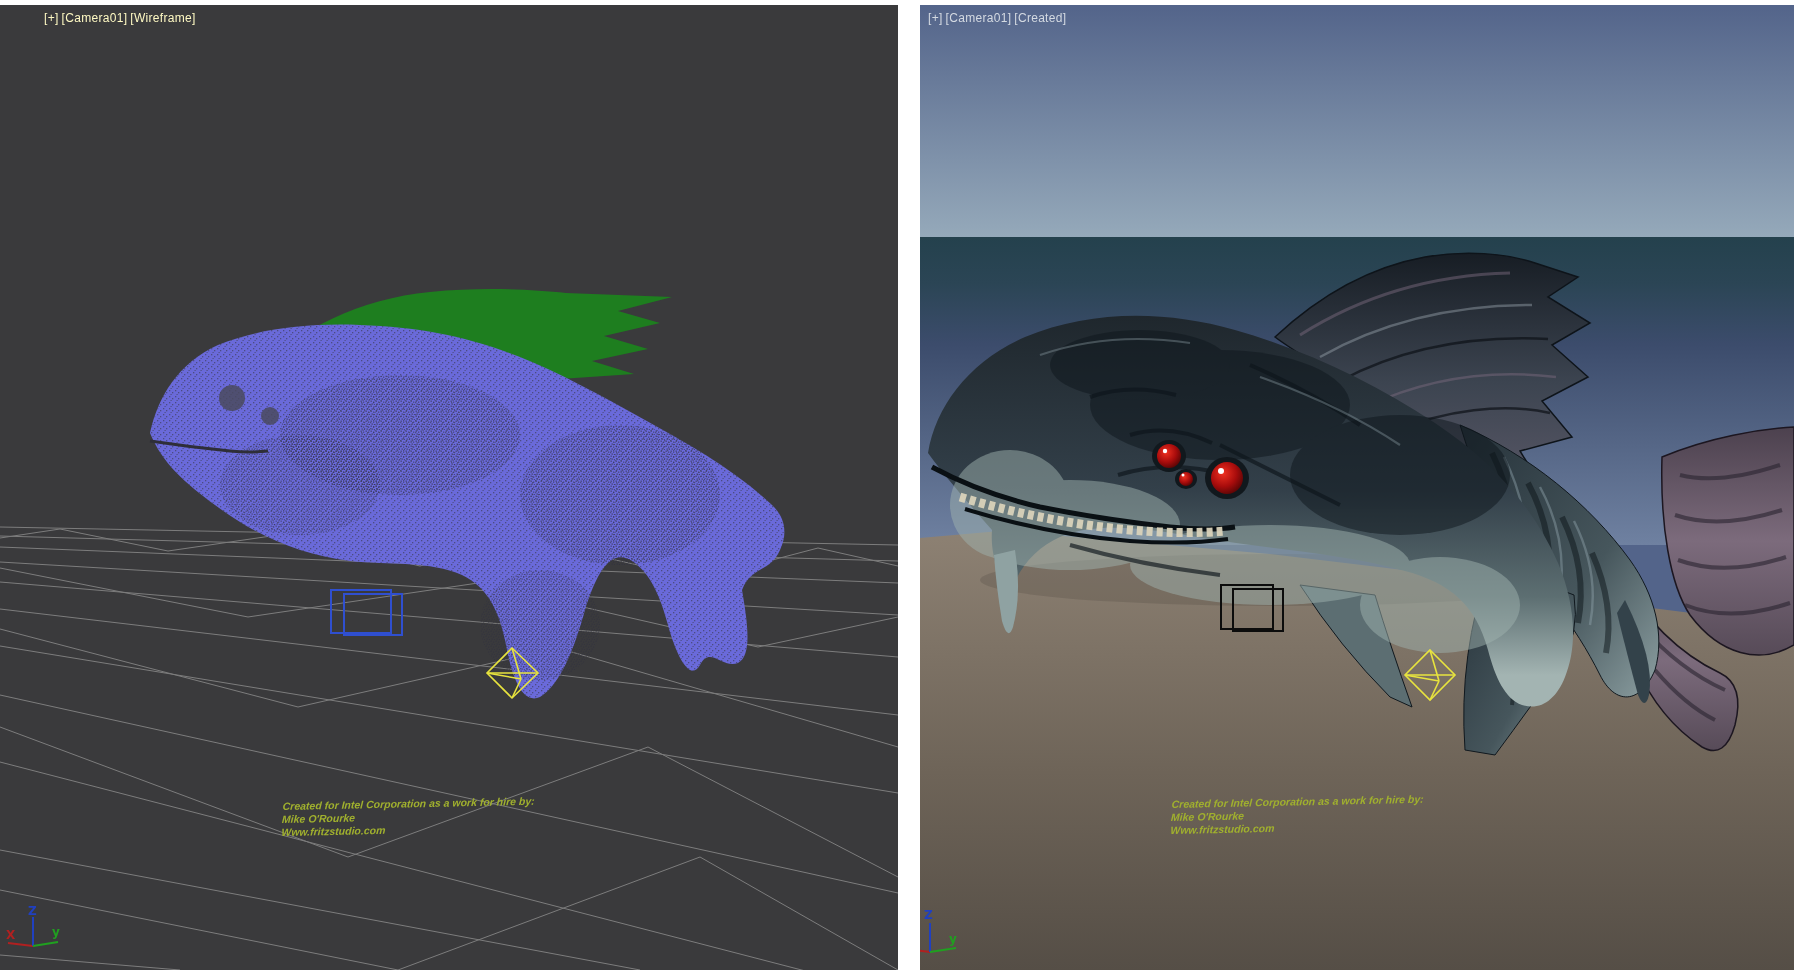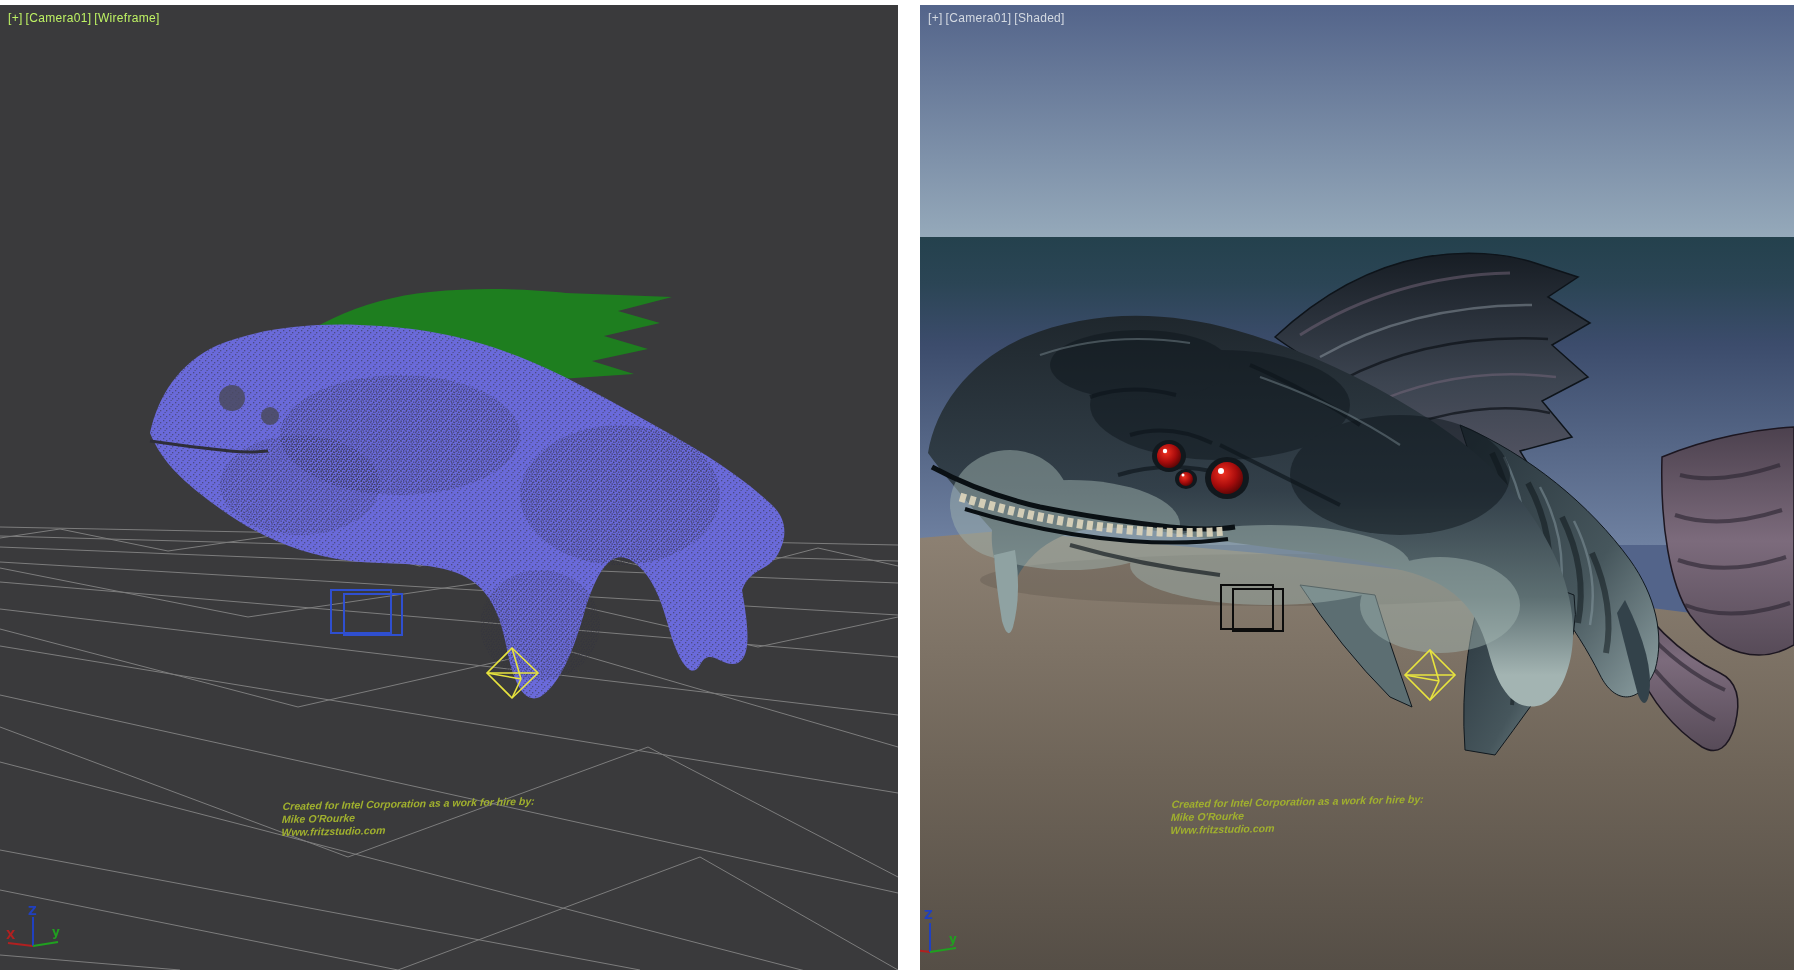--- a/index.html
+++ b/index.html
@@ -3,21 +3,21 @@
 <meta charset="utf-8">
 <style>
   html,body{margin:0;padding:0;background:#ffffff;}
   #frame{position:relative;width:1800px;height:978px;background:#ffffff;overflow:hidden;
          font-family:"Liberation Sans", sans-serif;}
   .viewport{position:absolute;top:5px;height:965px;overflow:hidden;}
   #vp-left{left:0;width:898px;background:#3a3a3c;}
   #vp-right{left:920px;width:874px;background:#53648a;}
   #splitter{position:absolute;left:898px;top:0;width:22px;height:978px;background:#ffffff;cursor:col-resize;}
   .vp-label{position:absolute;top:6px;left:8px;font-size:12px;letter-spacing:.3px;white-space:nowrap;z-index:5;}
-  #vp-left .vp-label{color:#bef264;}
+  #vp-left .vp-label{color:#fef9c3;margin-left:36px;}
   #vp-right .vp-label{color:#d4dae2;}
   .vp-label span{margin-right:3px;cursor:pointer;}
   .watermark{position:absolute;font-size:10.5px;font-weight:bold;font-style:italic;line-height:13px;
              white-space:nowrap;transform:rotate(-1.2deg) skewX(-4deg);transform-origin:left top;z-index:4;}
   #vp-left .watermark{left:283px;top:795px;}
   #vp-right .watermark{left:252px;top:793px;}
   svg{position:absolute;left:0;top:0;display:block;}
 </style>
 </head>
 <body>
@@ -289,21 +289,21 @@
         <line x1="10" y1="947" x2="-14" y2="944" stroke="#b02020" stroke-width="2"></line>
         <line x1="10" y1="947" x2="10" y2="918" stroke="#2040c0" stroke-width="2"></line>
         <line x1="10" y1="947" x2="36" y2="943" stroke="#20a020" stroke-width="2"></line>
         <text x="-9" y="940" fill="#b02020">X</text>
         <text x="4" y="914" fill="#2040c0">Z</text>
         <text x="29" y="938" fill="#20a020">y</text>
       </g>
     </svg>
 
     <div class="vp-label">
-      <span>[+]</span><span>[Camera01]</span><span>[Shaded]</span>
+      <span>[+]</span><span>[Camera01]</span><span>[Created]</span>
     </div>
 
     <div class="watermark" style="color:#a0b02e;">
       <div>Created for Intel Corporation as a work for hire by:</div>
       <div>Mike O'Rourke</div>
       <div>Www.fritzstudio.com</div>
     </div>
   </div>
 
 </div>

